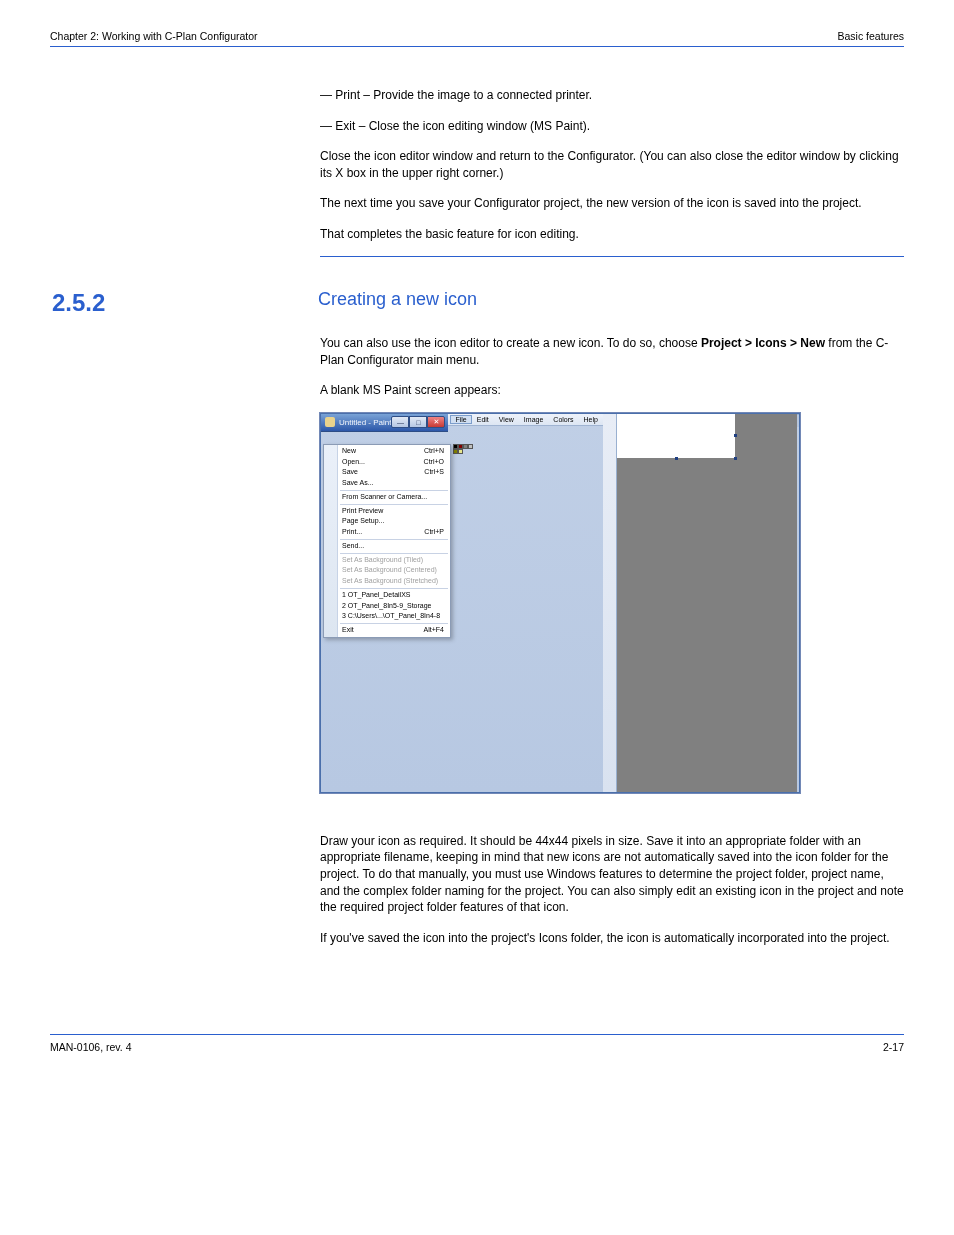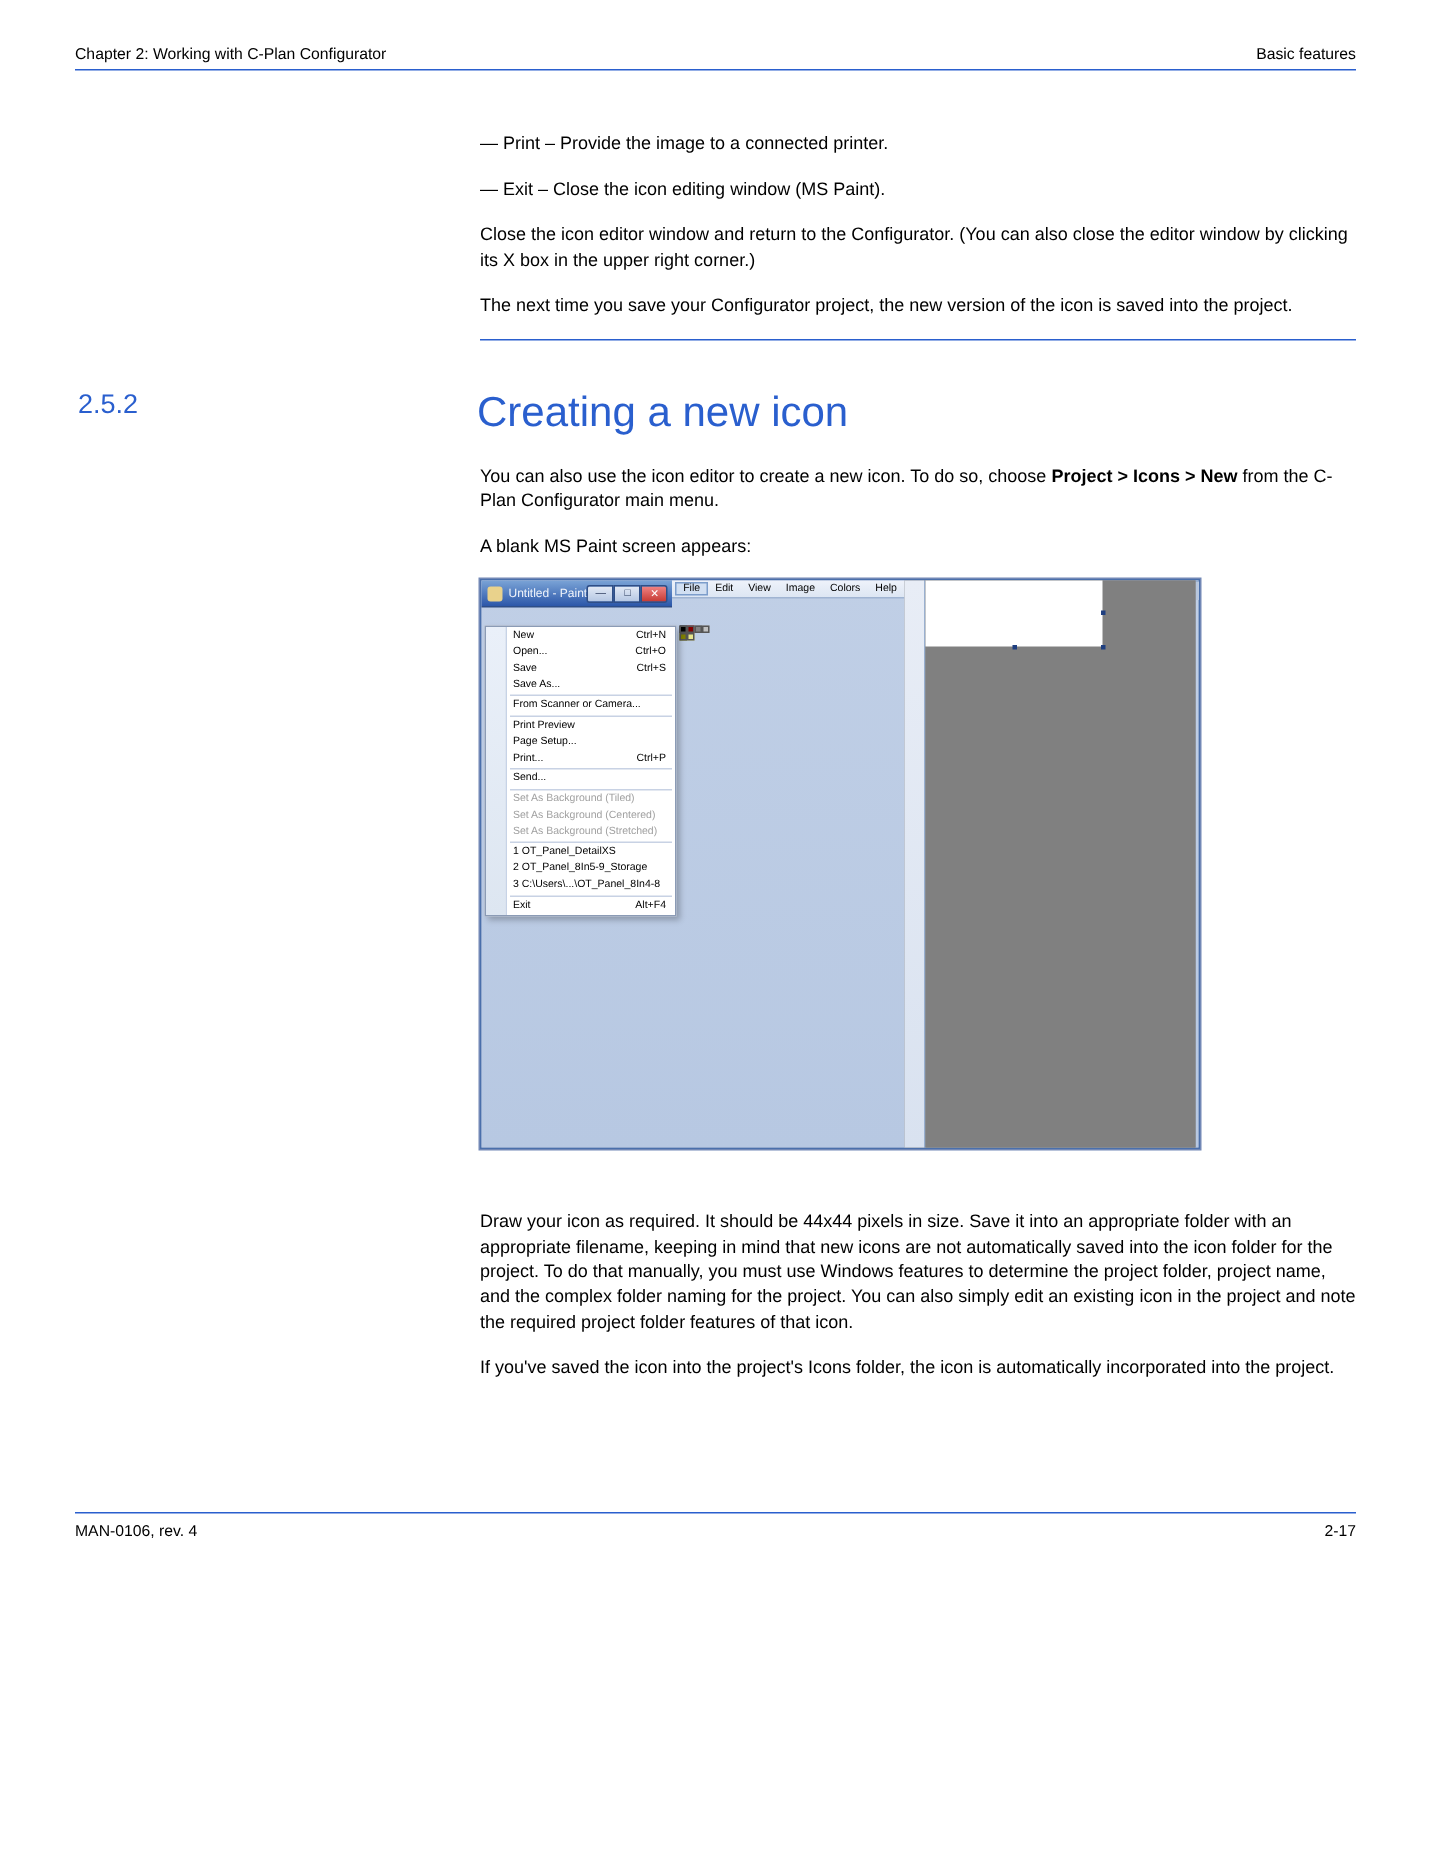--- a/index.html
+++ b/index.html
@@ -40,28 +40,28 @@
     margin-left: 270px;
   }
   .section-row {
     display: flex;
     gap: 18px;
     margin-top: 32px;
     margin-bottom: 18px;
   }
   .section-num {
     width: 60px;
-    font-size: 18px;
-    font-weight: normal;
+    font-size: 24px;
+    font-weight: bold;
     color: #2a5fce;
     padding-left: 2px;
   }
   .section-title {
     flex: 1;
-    font-size: 28px;
+    font-size: 18px;
     font-weight: normal;
     color: #2a5fce;
     padding-left: 190px;
   }
   .section-sub {
     margin-left: 270px;
     font-size: 12px;
     line-height: 1.38;
     margin-bottom: 14px;
   }
@@ -243,20 +243,21 @@
       <span>Chapter 2:  Working with C-Plan Configurator</span>
       <span>Basic features</span>
     </div>
   </div>
 
   <div class="body-text">
     <p>— Print – Provide the image to a connected printer.</p>
     <p>— Exit – Close the icon editing window (MS Paint).</p>
     <p>Close the icon editor window and return to the Configurator. (You can also close the editor window by clicking its X box in the upper right corner.)</p>
     <p>The next time you save your Configurator project, the new version of the icon is saved into the project.</p>
+    <p class="last-para">That completes the basic feature for icon editing.</p>
   </div>
 
   <hr class="sep-line">
 
   <div class="section-row">
     <div class="section-num">2.5.2</div>
     <div class="section-title">Creating a new icon</div>
   </div>
 
   <div class="section-sub">

